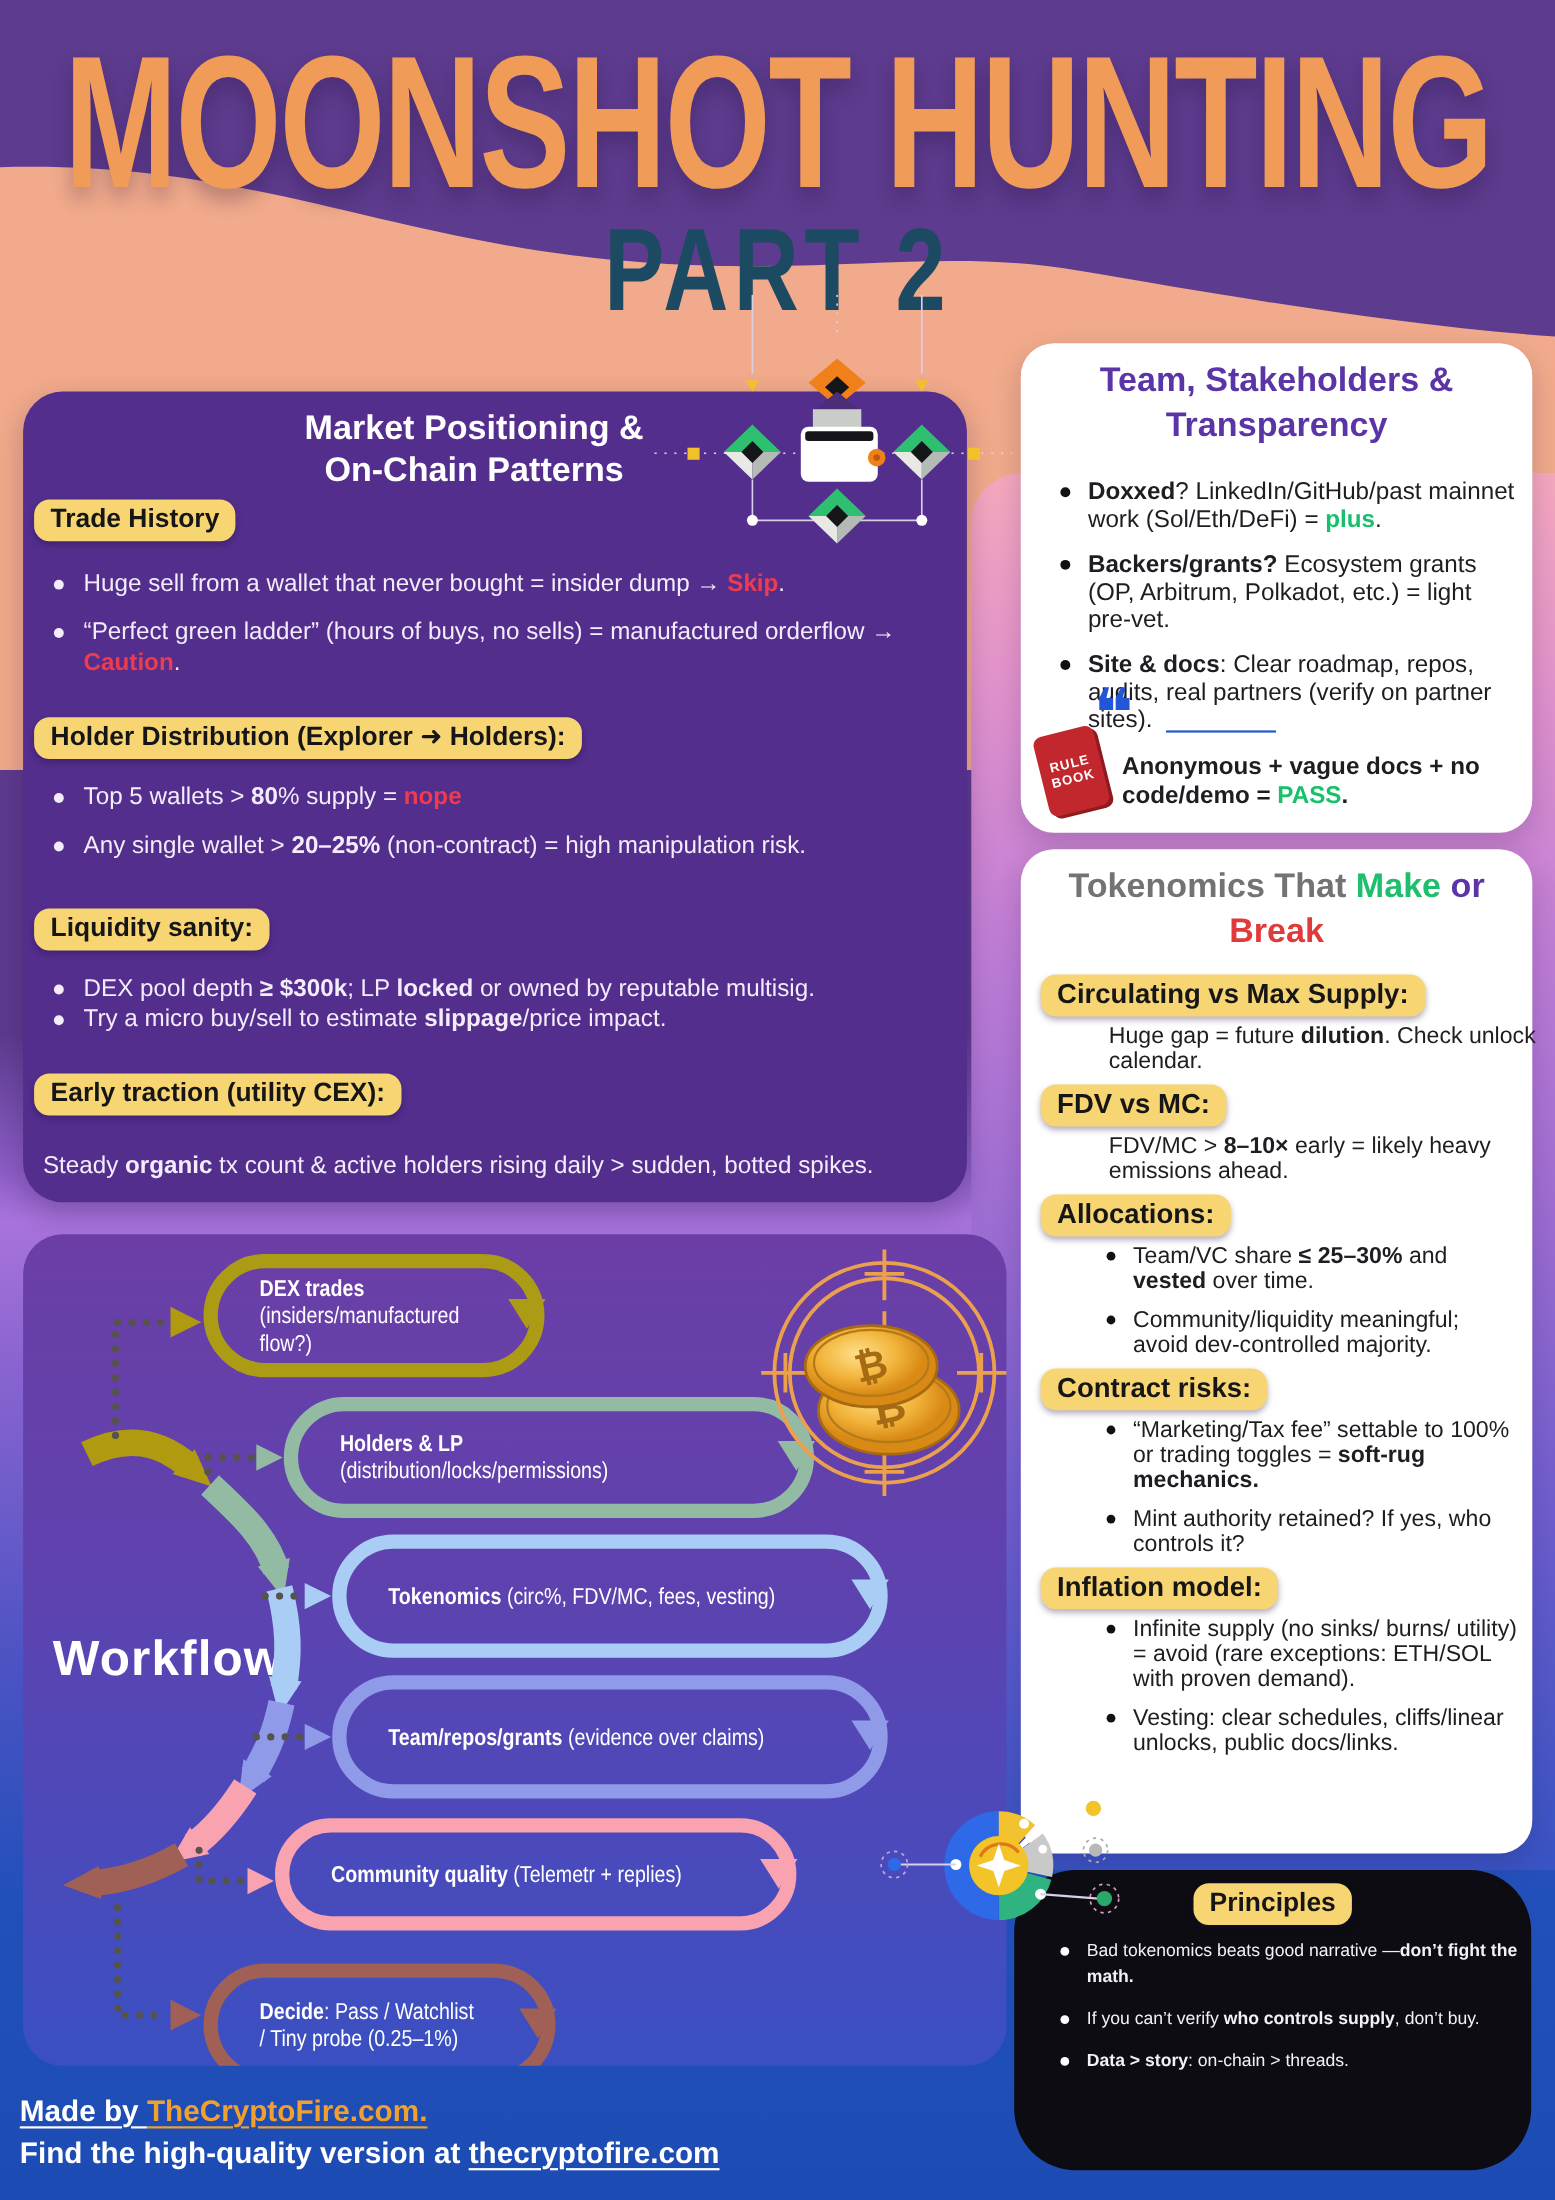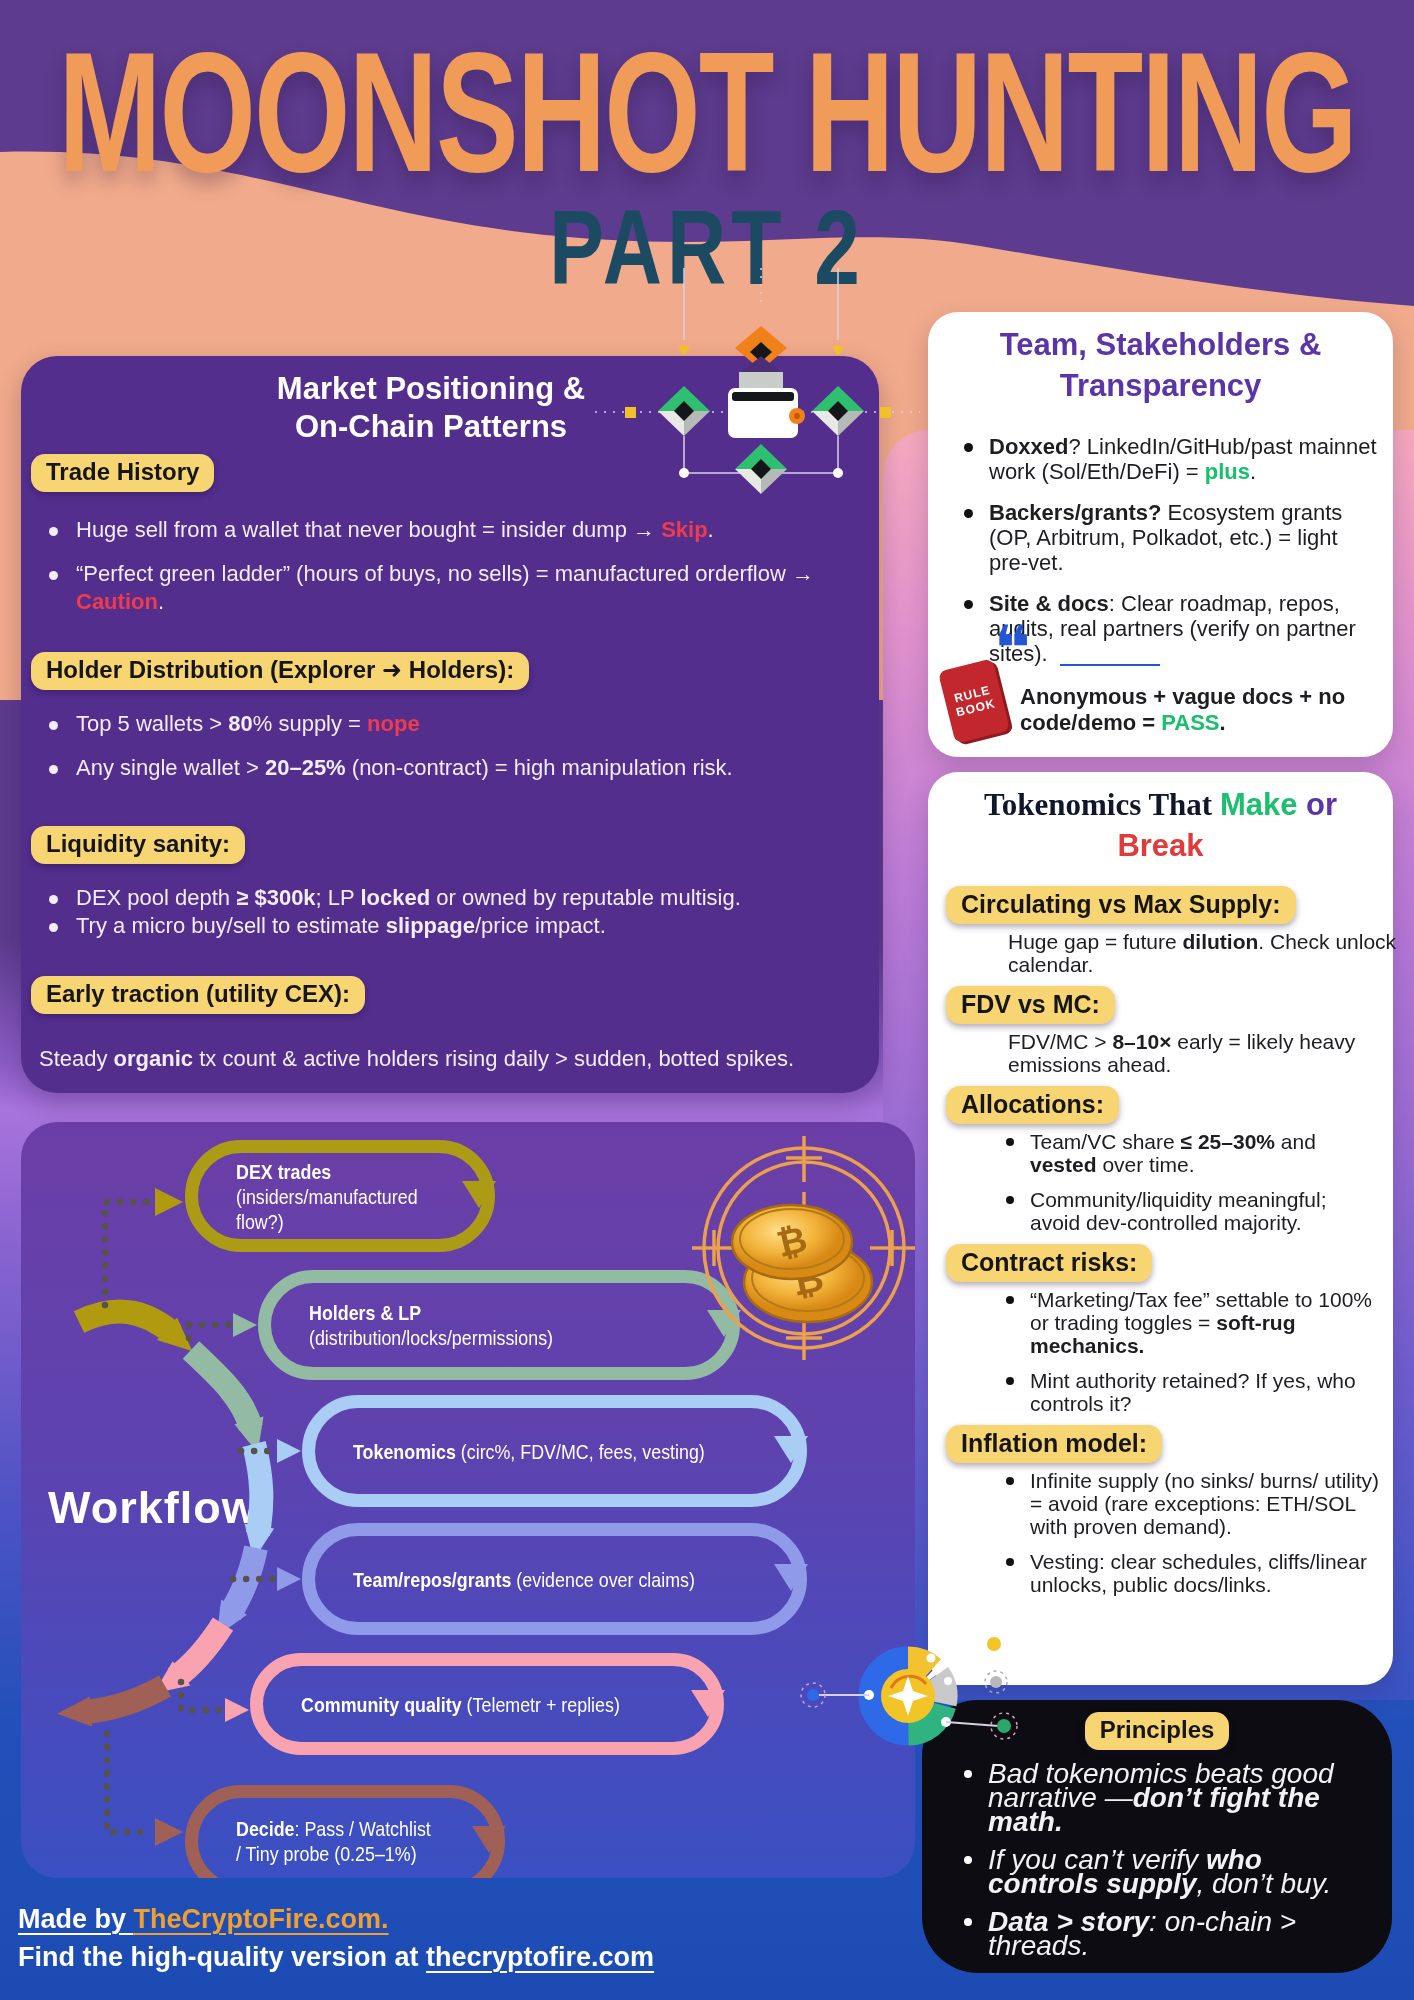--- a/index.html
+++ b/index.html
@@ -62,21 +62,21 @@
       border-left:17px solid transparent;border-right:17px solid transparent;border-top:27px solid var(--pc);}
   .wptxt{width:117%;font-size:21px;line-height:25px;transform:scaleX(.85);transform-origin:left center;}
   .svg-layer{left:0;top:0;z-index:1;}
   .target-layer{left:653px;top:8px;z-index:3;}
   
   .pcard{left:922px;top:1700px;width:470px;height:273px;background:#0c0c12;border-radius:56px;z-index:4;
       color:#f2f2f4;}
   .ppill-wrap{text-align:center;margin-top:12px;}
   .prow{display:flex;gap:16px;padding-left:42px;margin-bottom:14px;}
   .pdot{flex:0 0 auto;width:8px;height:8px;border-radius:50%;background:#fff;margin-top:8px;}
-  .ptxt{width:392px;font-size:28px;line-height:24px;font-style:italic;}
+  .ptxt{width:392px;font-size:16px;line-height:24px;}
   
   .wallet-layer{left:560px;top:268px;z-index:4;}
   .donut-layer{left:796px;top:1628px;z-index:6;}
   
   .footer{left:18px;top:1900px;z-index:5;color:#fff;font-weight:700;}
   .f1{font-size:27px;line-height:38px;}
   .f2{font-size:27px;line-height:38px;}
   .u{text-decoration:underline;text-underline-offset:5px;text-decoration-thickness:2px;}
   .lnk{color:#f0a030;}
 </style>
@@ -199,21 +199,21 @@
       <span>RULE</span>
       <span>BOOK</span>
     </div>
     <div class="abs quote-glyph">❝</div>
     <div class="abs quote-line"></div>
     <div class="abs quote-text"><span class="b">Anonymous + vague docs + no code/demo = </span><span class="b" style="color: rgb(23, 192, 106);">PASS</span><span class="b">.</span></div>
   </div>
 
   <div class="abs wcard kcard">
     <div class="whead">
-      <div><span class="b" style="color: #0f172a; font-family: Liberation Serif, serif;">Tokenomics That </span><span class="b" style="color: rgb(29, 191, 110);">Make</span><span class="b" style="color: rgb(91, 53, 168);"> or</span></div>
+      <div><span class="b" style="color: #737373;">Tokenomics That </span><span class="b" style="color: rgb(29, 191, 110);">Make</span><span class="b" style="color: rgb(91, 53, 168);"> or</span></div>
       <div><span class="b" style="color: rgb(224, 58, 58);">Break</span></div>
     </div>
     <div style="margin-top:10px;"><span class="ypill kpill">Circulating vs Max Supply:</span></div>
     <div class="kpar"><span>Huge gap = future </span><span class="b">dilution</span><span>. Check unlock calendar.</span></div>
     <div><span class="ypill kpill">FDV vs MC:</span></div>
     <div class="kpar"><span>FDV/MC &gt; </span><span class="b">8–10×</span><span> early = likely heavy emissions ahead.</span></div>
     <div><span class="ypill kpill">Allocations:</span></div>
     <div class="krow">
       <span class="kdot"></span>
       <div class="ktxt"><span>Team/VC share </span><span class="b">≤ 25–30%</span><span> and </span><span class="b">vested</span><span> over time.</span></div>

